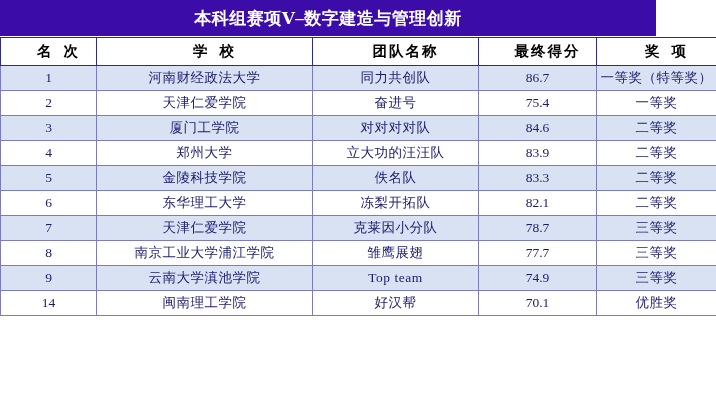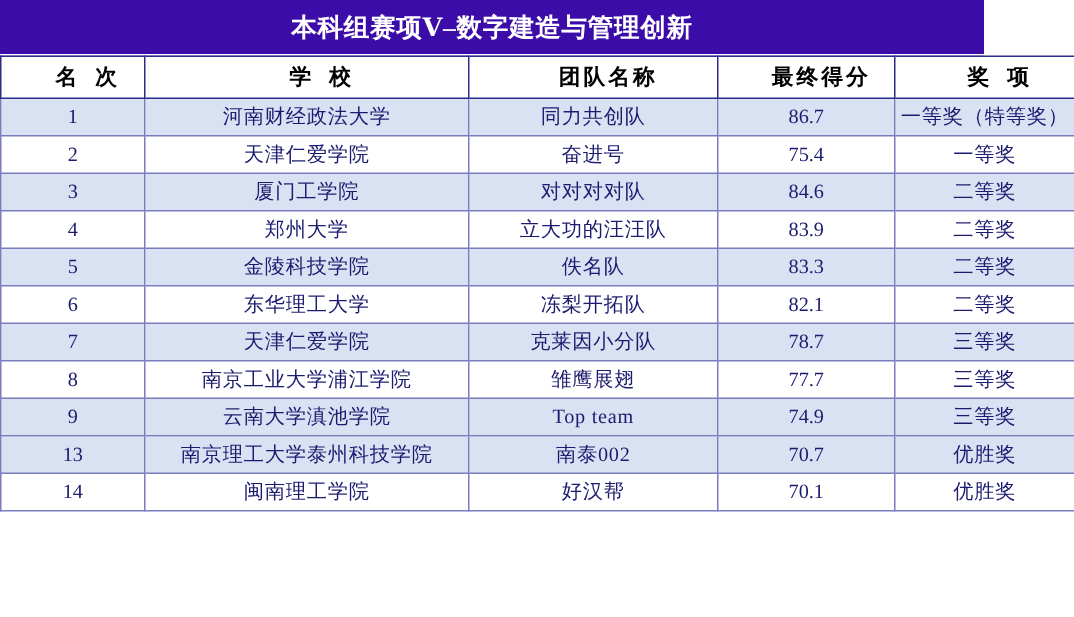--- a/index.html
+++ b/index.html
@@ -173,27 +173,20 @@
           <td class="score-cell">77.7</td>
           <td class="award-cell">三等奖</td>
         </tr>
         <tr class="odd">
           <td class="rank-cell">9</td>
           <td class="school-cell">云南大学滇池学院</td>
           <td class="team-cell">Top team</td>
           <td class="score-cell">74.9</td>
           <td class="award-cell">三等奖</td>
         </tr>
-        <tr class="odd">
-          <td class="rank-cell">13</td>
-          <td class="school-cell">南京理工大学泰州科技学院</td>
-          <td class="team-cell">南泰002</td>
-          <td class="score-cell">70.7</td>
-          <td class="award-cell">优胜奖</td>
-        </tr>
         <tr class="even">
           <td class="rank-cell">14</td>
           <td class="school-cell">闽南理工学院</td>
           <td class="team-cell">好汉帮</td>
           <td class="score-cell">70.1</td>
           <td class="award-cell">优胜奖</td>
         </tr>
       </tbody>
   </table>
 

